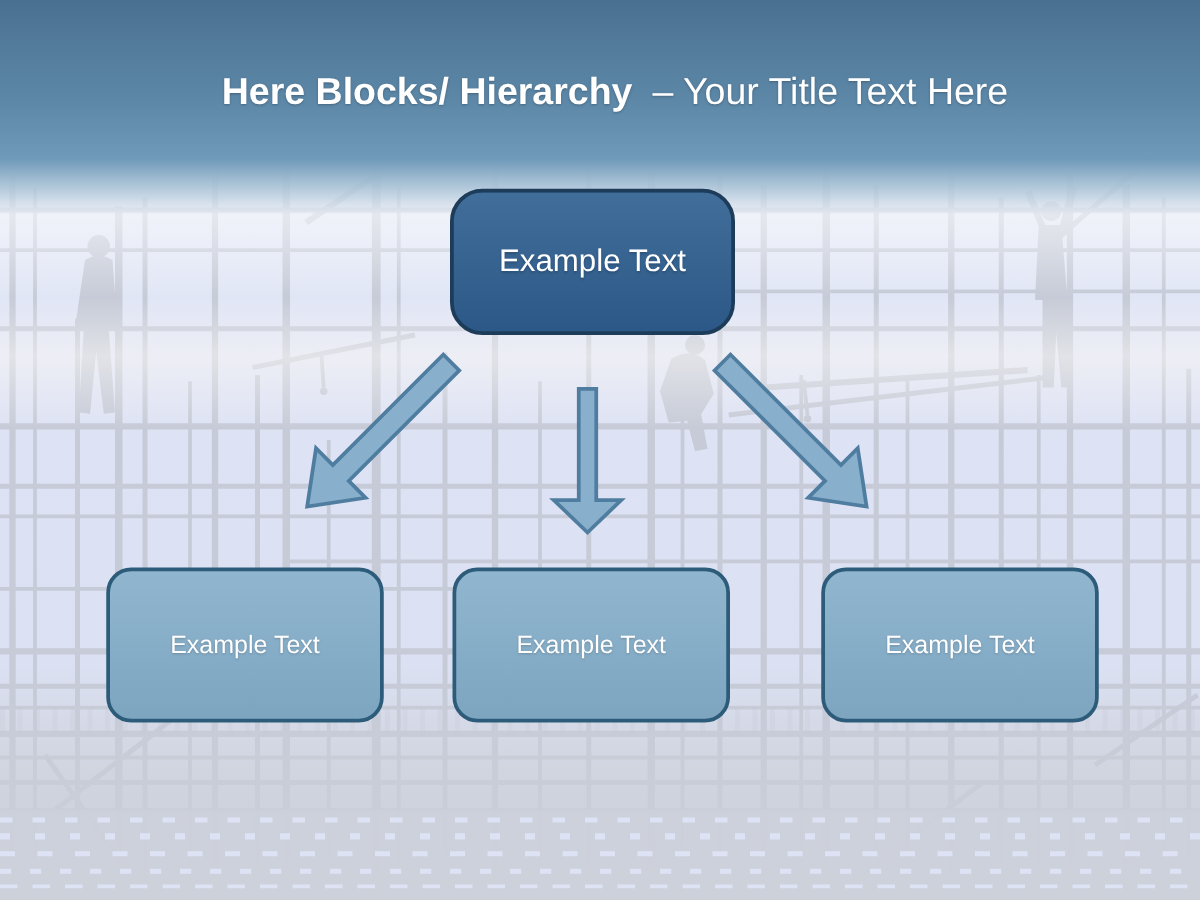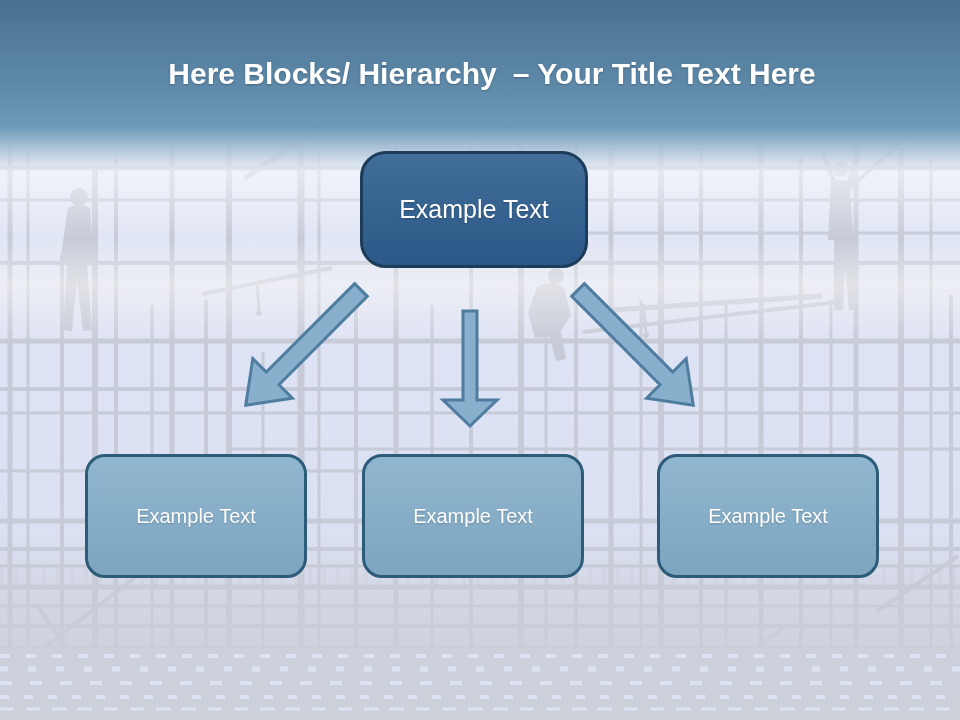--- a/index.html
+++ b/index.html
@@ -24,21 +24,21 @@
       rgba(134,168,200,0) 100%);
   }
   .title {
     position:absolute; top:55px; left:0; width:100%;
     text-align:center; transform:translateX(12px);
     color: var(--title-color,#ffffff); font-size:30px; line-height:38px;
     text-shadow: 0 1px 2px rgba(0,0,0,.25);
     white-space:nowrap;
   }
   .title .t-bold { font-weight:700; }
-  .title .t-reg  { font-weight:700; margin-left:16px; }
+  .title .t-reg  { font-weight:400; margin-left:16px; }
 
   .node {
     position:absolute; box-sizing:border-box;
     display:flex; align-items:center; justify-content:center;
     color:#fff; text-align:center;
   }
   .node-root {
     left:360px; top:151px; width:228px; height:117px;
     border-radius:26px;
     background-color: var(--root-fill,#2f5f91);

